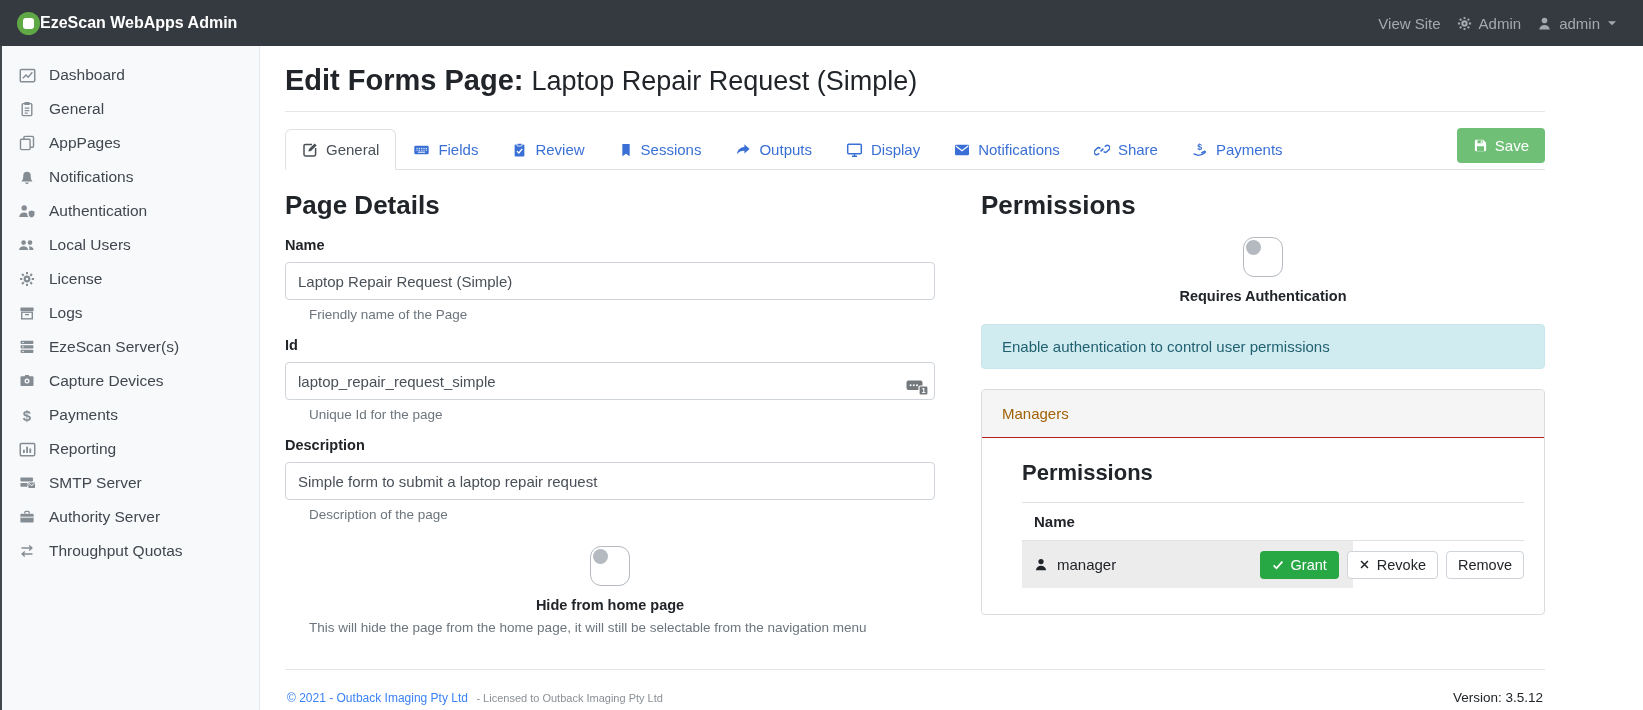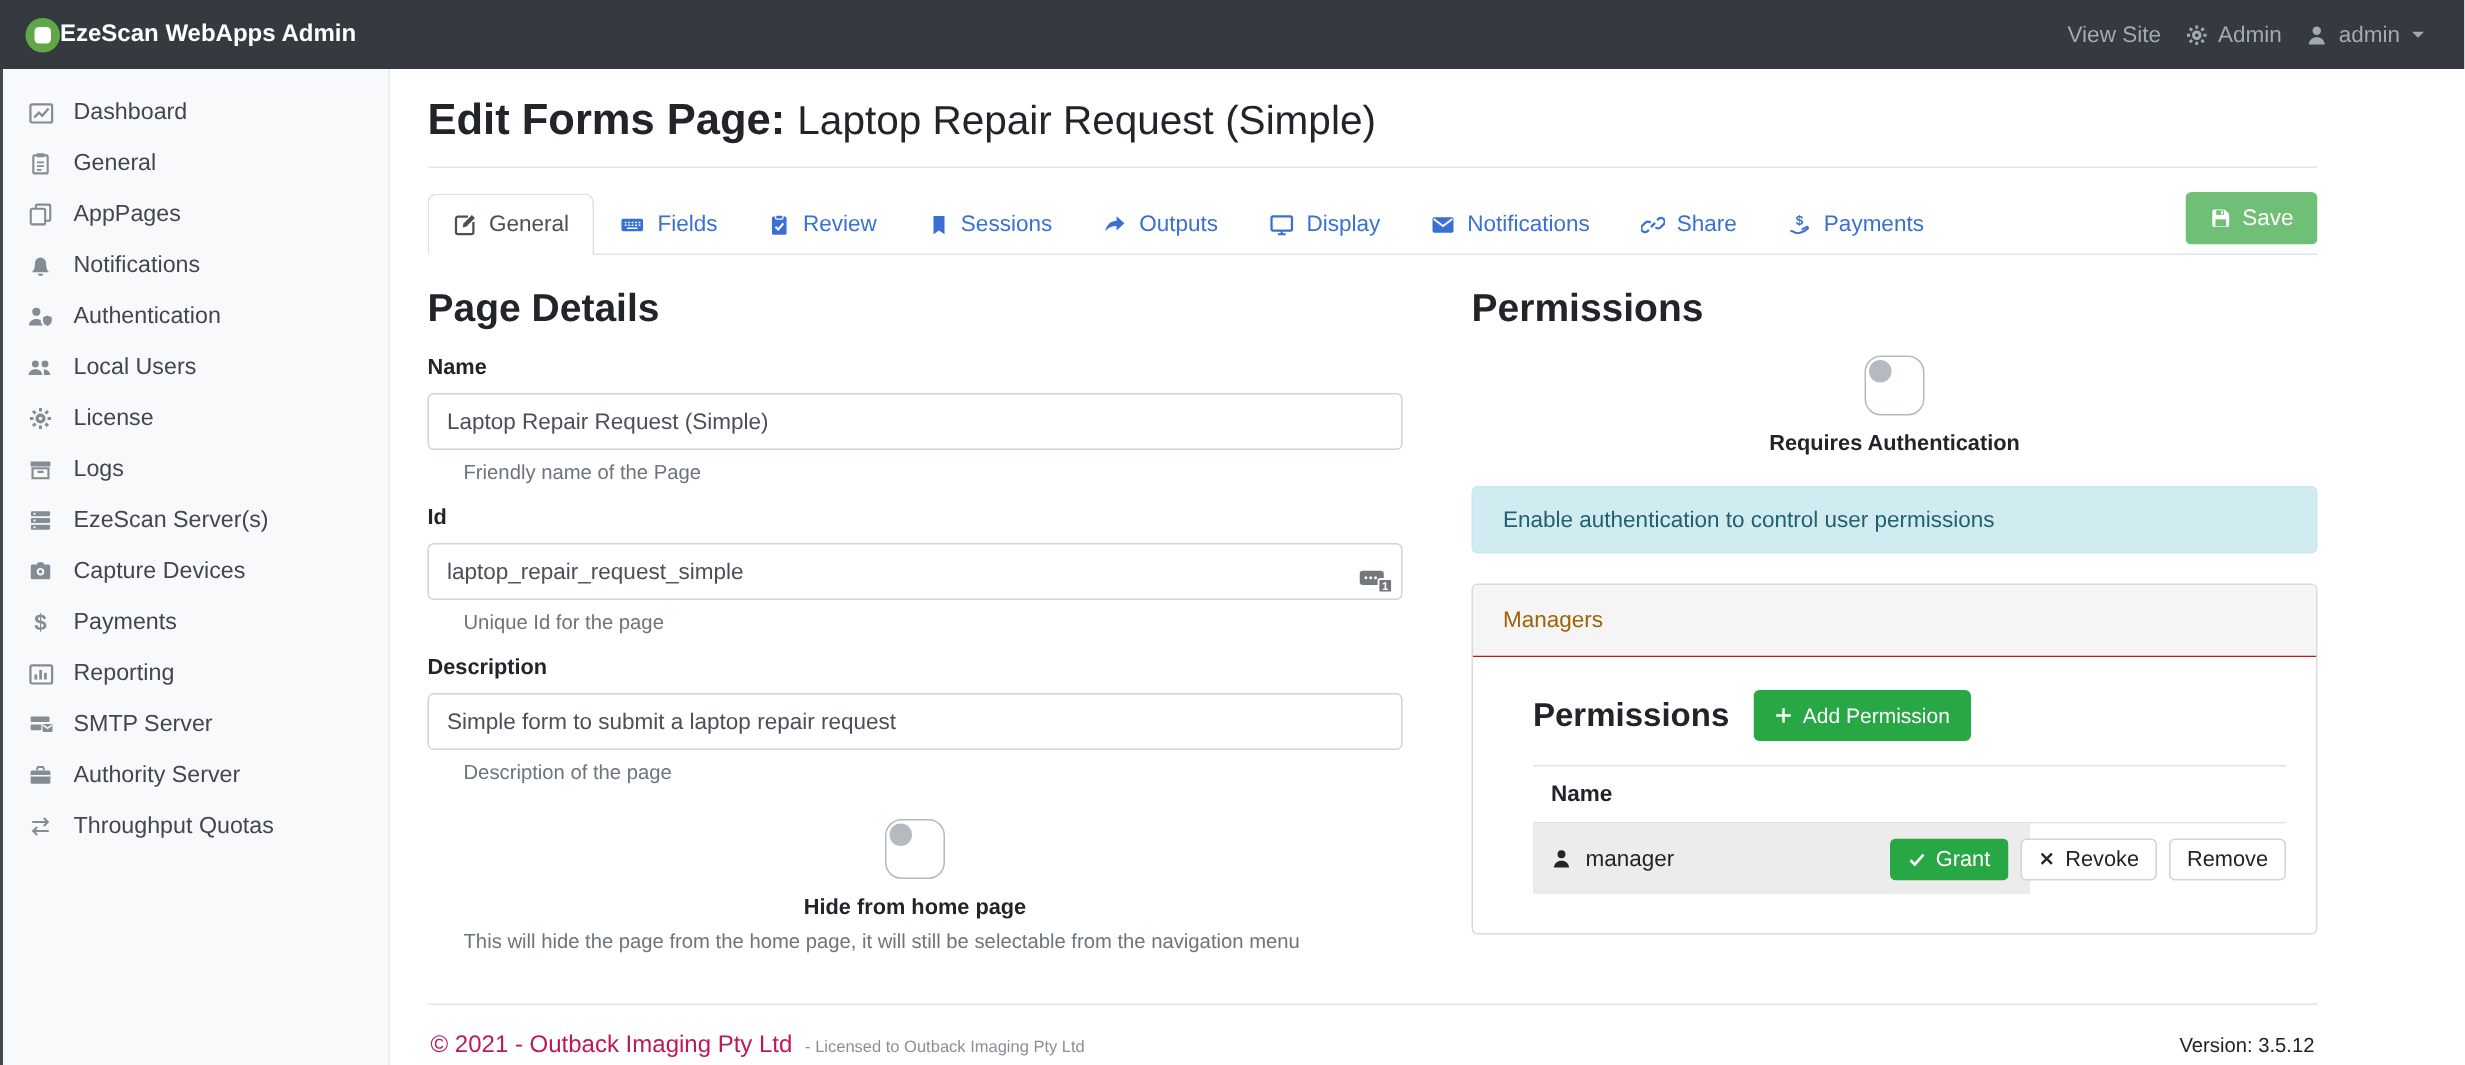--- a/index.html
+++ b/index.html
@@ -65,21 +65,21 @@
   .ptable .thead { font-weight:700; font-size:15px; padding:10px 12px; border-top:1px solid #dee2e6; border-bottom:1px solid #dee2e6; }
   .perm-row { position:relative; height:47px; background:linear-gradient(to right, #ececec 0 66%, #ffffff 66% 100%); display:flex; align-items:center; padding-left:12px; }
   .perm-name { display:flex; align-items:center; gap:9px; font-size:15px; color:#212529; }
   .row-actions { position:absolute; right:0; top:50%; transform:translateY(-50%); display:flex; gap:8px; }
   .btn-grant { background:#28a745; color:#fff; font-size:14.5px; padding:5px 11px; }
   .btn-ghost { background:#fff; border:1px solid #ced4da; color:#212529; font-size:14.5px; padding:5px 11px; }
 
   
   .foot-rule { border:none; border-top:1px solid #e3e6e9; margin:34px 0 0; }
   .footer { display:flex; justify-content:space-between; align-items:baseline; padding:18px 2px 6px; }
-  .copyright { font-size:16px; color:#be185d;margin-top:43px; }
+  .copyright { font-size:12px; color:#3b82f6;margin-top:43px; }
   .license { font-size:11px; color:#8a9096; margin-left:4px; }
   .version { font-size:13.5px; color:#212529; }
 </style>
 </head>
 <body>
 
 <div class="navbar">
   <div class="brand">
     <span class="logo"></span>
     <span class="brand-text">EzeScan WebApps Admin</span>
@@ -386,26 +386,20 @@
           <span class="switch-label">Requires Authentication</span>
         </div>
 
         <div class="alert-info">Enable authentication to control user permissions</div>
 
         <div class="card">
           <div class="card-header">Managers</div>
           <div class="card-body">
             <div class="perm-head">
               <h3>Permissions</h3>
-              <button class="btn btn-add">
-                <svg width="12" height="12" viewBox="0 0 16 16">
-                    <path d="M8 1.5v13M1.5 8h13" stroke="#fff" stroke-width="2.2"></path>
-                  </svg>
-                <span>Add Permission</span>
-              </button>
             </div>
 
             <div class="ptable">
               <div class="thead">Name</div>
               <div class="perm-row">
                 <span class="perm-name">
                   <svg width="14" height="15" viewBox="0 0 16 16">
                       <circle cx="8" cy="4.6" r="3" fill="#212529"></circle>
                       <path d="M2.2 14.6c.4-3.3 2.7-5.1 5.8-5.1s5.4 1.8 5.8 5.1z" fill="#212529"></path>
                     </svg>

